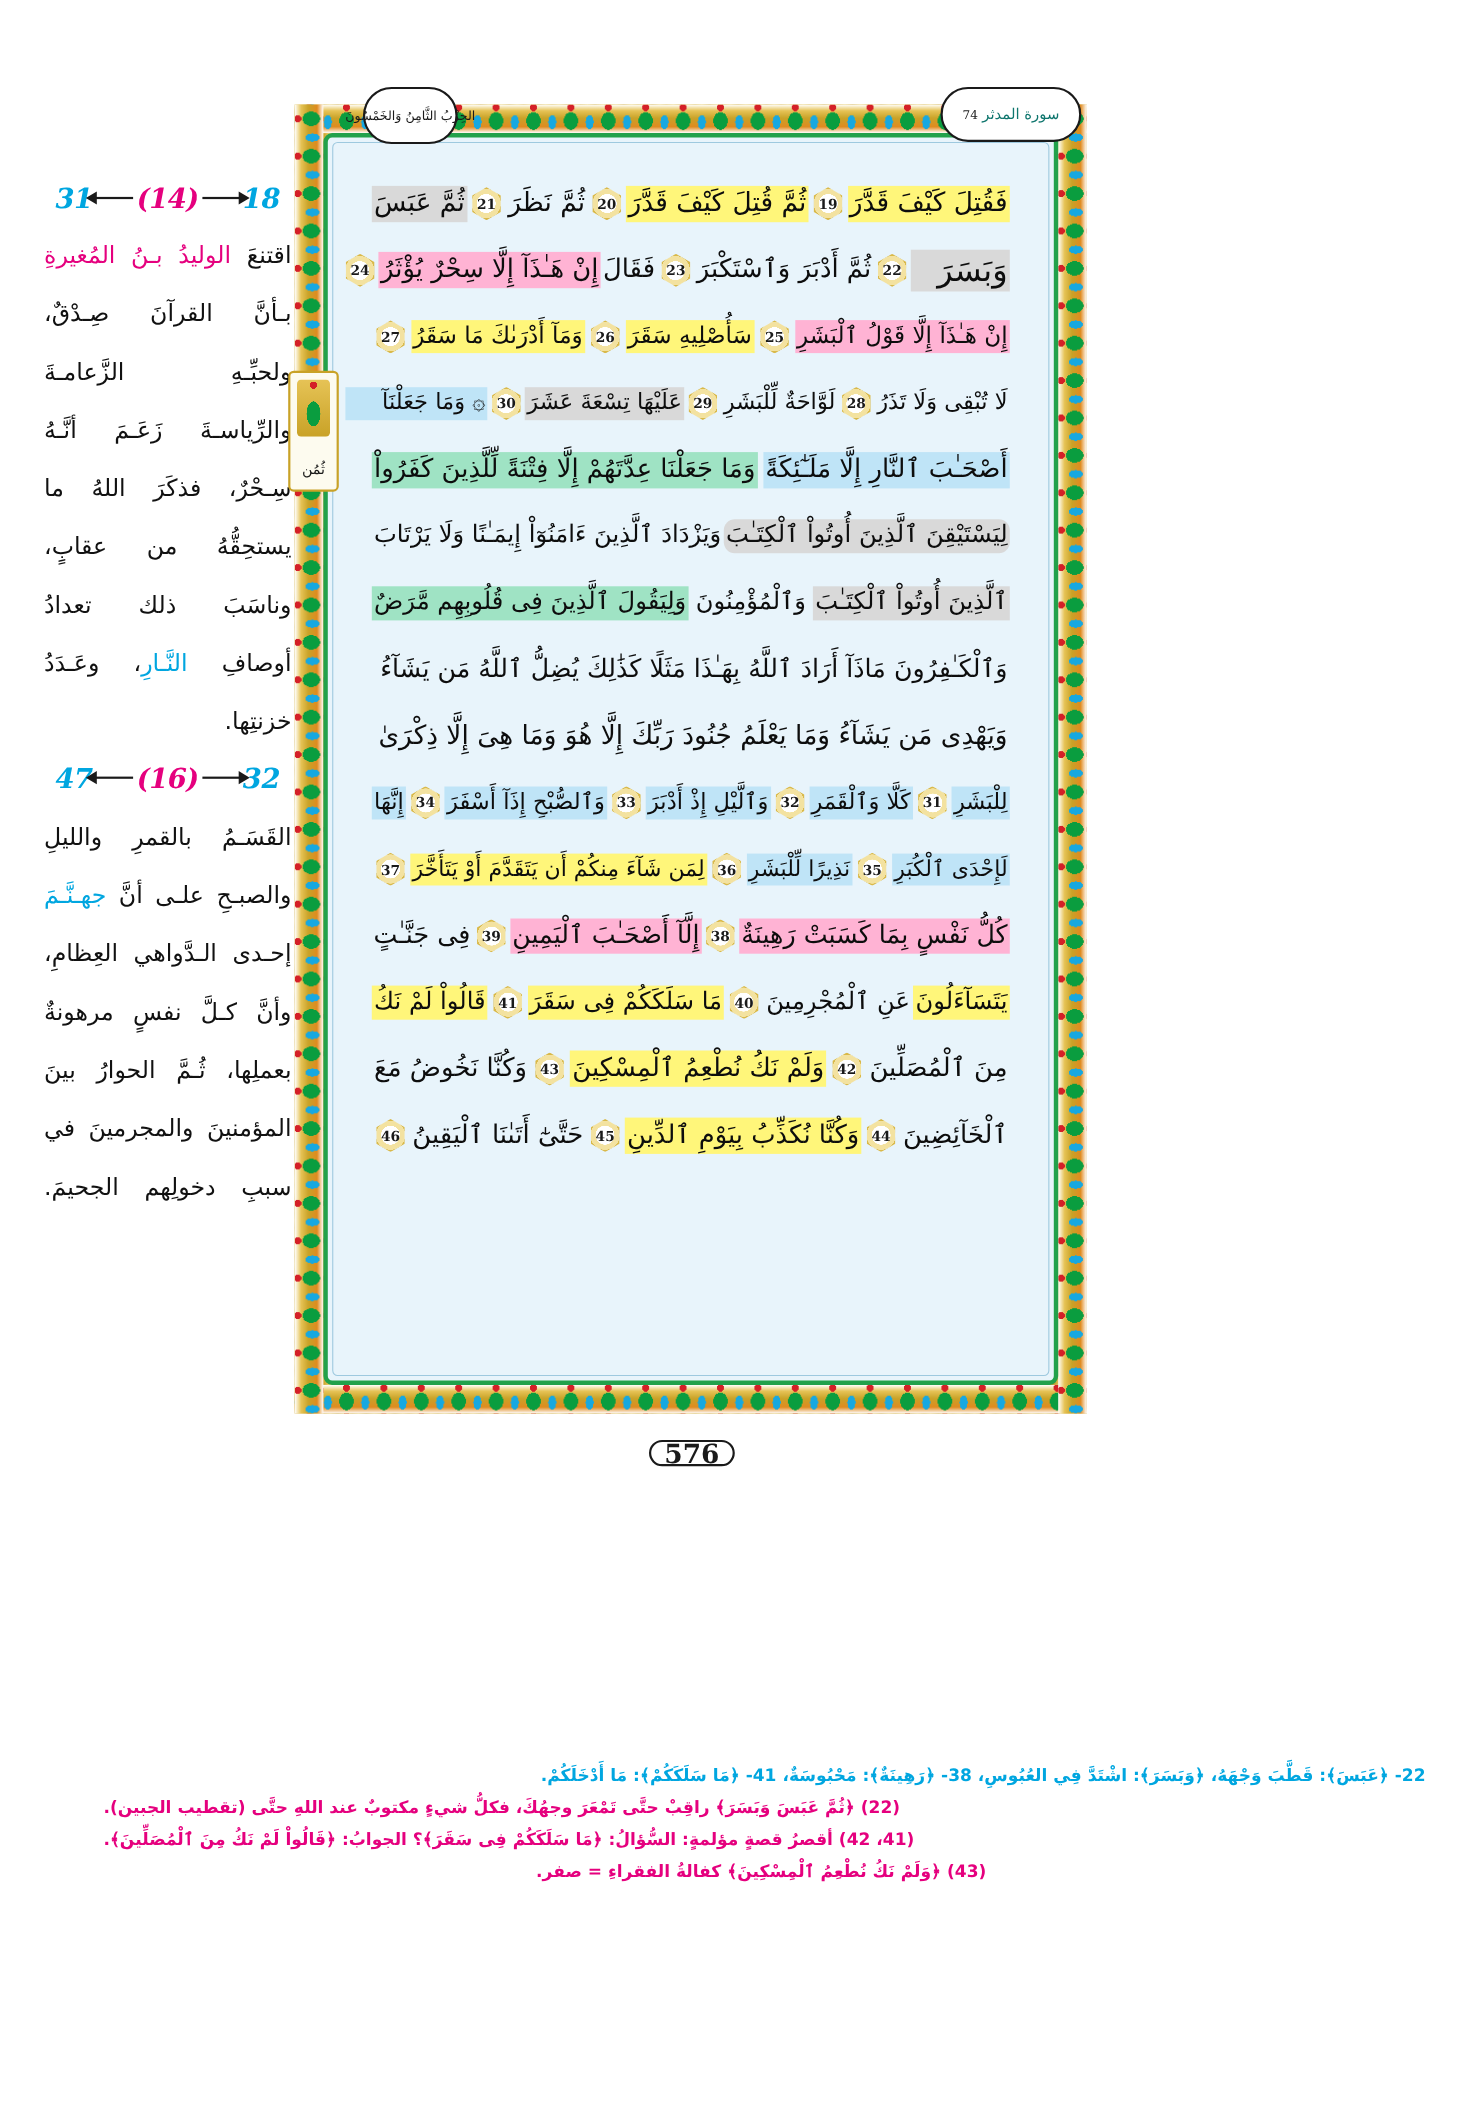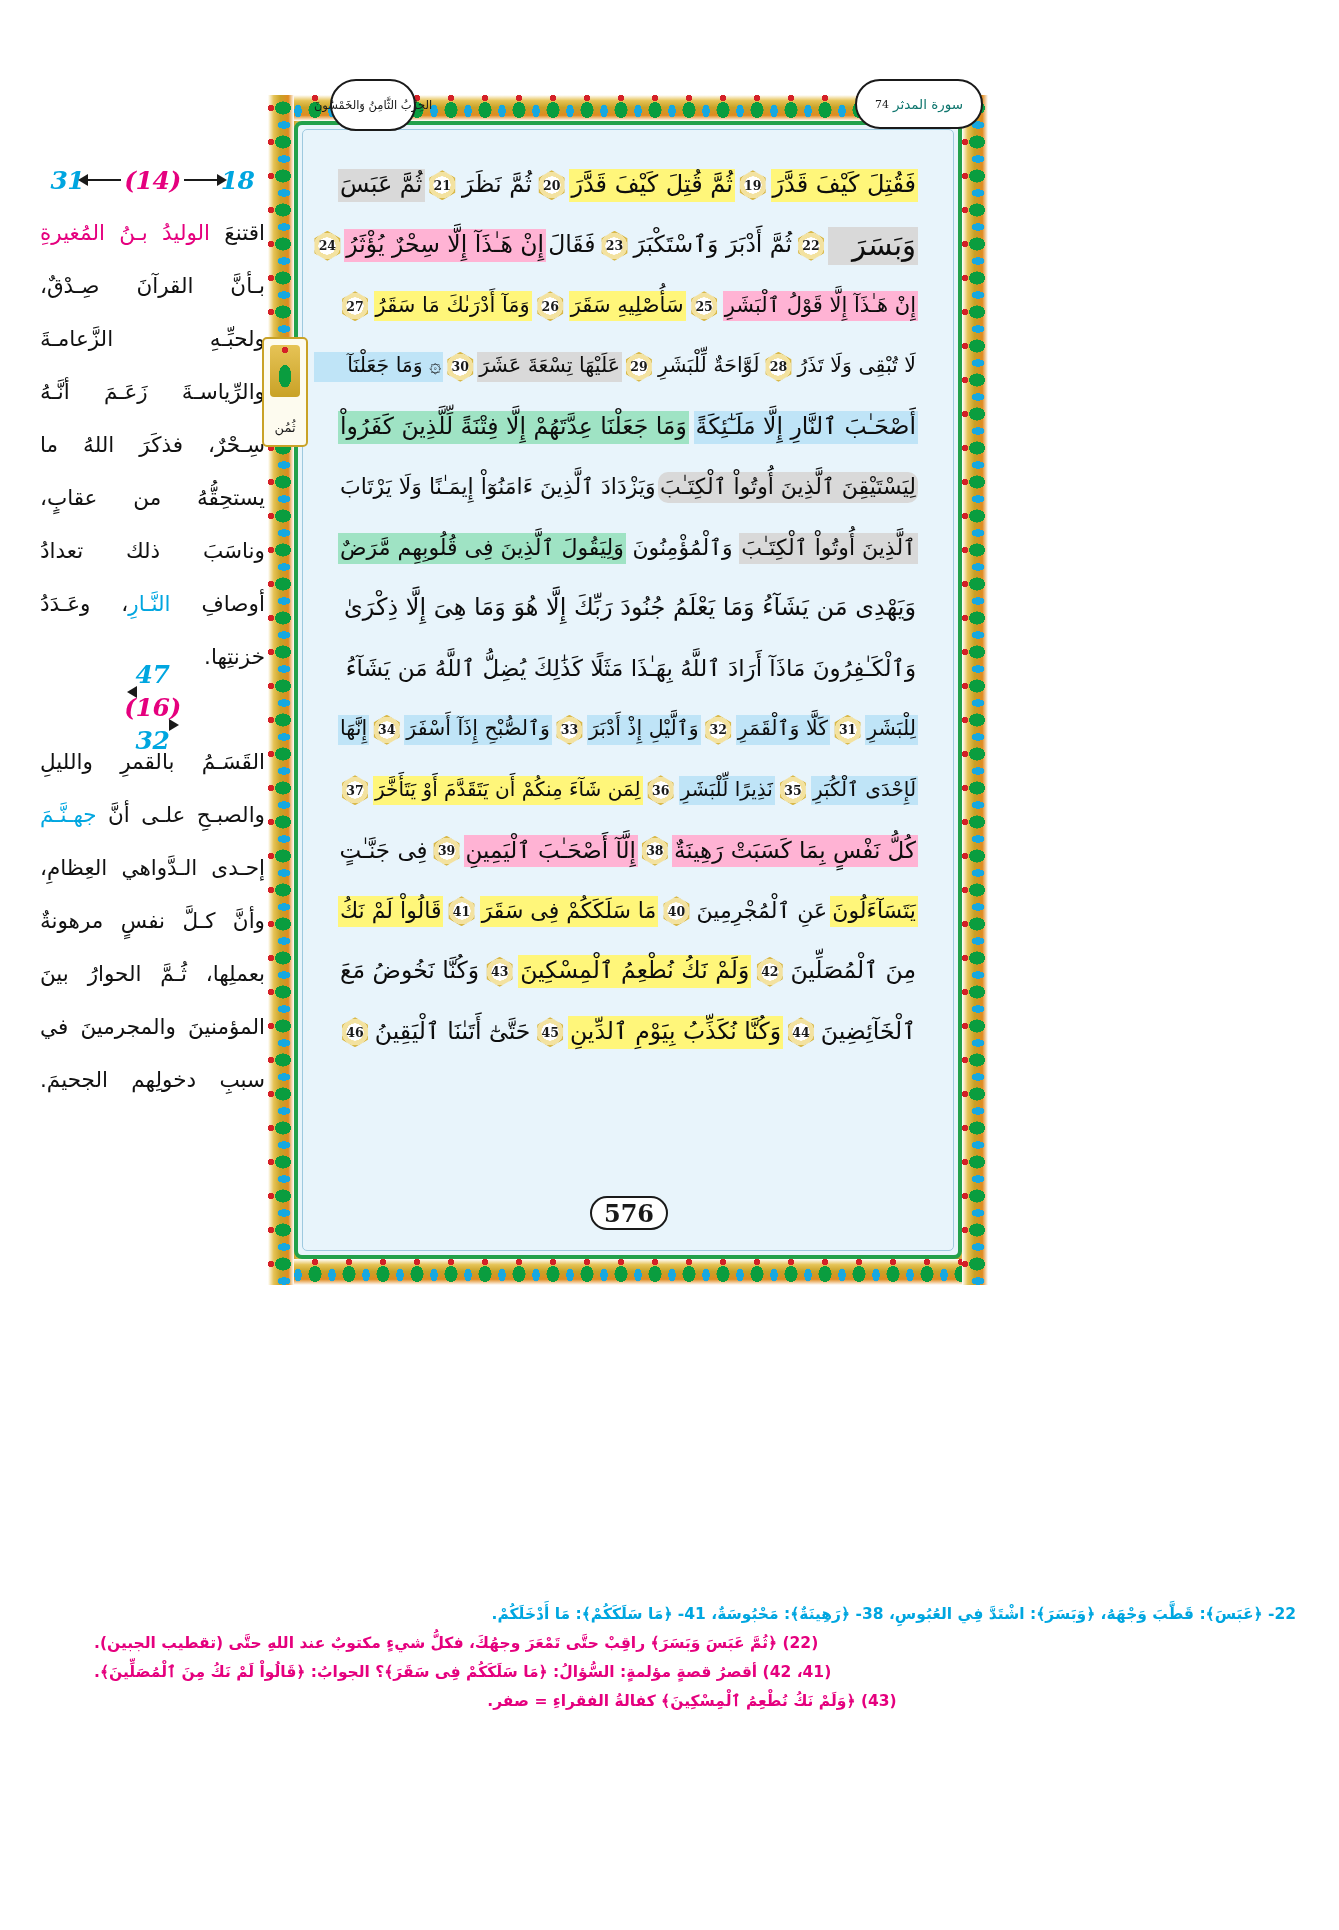--- a/index.html
+++ b/index.html
@@ -187,22 +187,22 @@
   }
   .surah-cartouche .snum {
     font-family: "DejaVu Serif", serif;
     font-size: 11px;
     color: #1a1a1a;
   }
 
   
   .pagenum-cartouche {
     position: absolute;
-    left: 590px; top: 1196px;
-    width: 78px; height: 34px;
+    left: 590px; top: 1309px;
+    width: 78px; height: 24px;
     background: #ffffff;
     border: 2.5px solid #1a1a1a;
     border-radius: 21px;
     display: flex;
     align-items: center;
     justify-content: center;
     z-index: 5;
   }
   .pagenum-cartouche span {
     font-family: "DejaVu Serif", "Liberation Serif", serif;
@@ -326,21 +326,21 @@
     <div class="nav-row">
       <span class="nav-left-num">31</span>
       <span class="arrow left"></span>
       <span class="nav-center">(14)</span>
       <span class="arrow right"></span>
       <span class="nav-right-num">18</span>
     </div>
 
     <div class="commentary block1" id="cblock1"><span>اقتنعَ </span><span class="hl-pink">الوليدُ بـنُ المُغيرةِ</span><span> بـأنَّ القرآنَ صِـدْقٌ، ولحبِّـهِ الزَّعامـةَ والرِّياسـةَ زَعَـمَ أنَّـهُ سِـحْرٌ، فذكَرَ اللهُ ما يستحِقُّهُ من عقابٍ، وناسَبَ ذلك تعدادُ أوصافِ </span><span class="hl-cyan">النَّـارِ</span><span>، وعَـدَدُ خزنتِها.</span></div>
 
-    <div class="nav-row" style="margin-top:4px;flex-direction:column;">
+    <div class="nav-row" style="margin-top:4px;">
       <span class="nav-left-num">47</span>
       <span class="arrow left"></span>
       <span class="nav-center">(16)</span>
       <span class="arrow right"></span>
       <span class="nav-right-num">32</span>
     </div>
 
     <div class="commentary block2" id="cblock2"><span>القَسَـمُ بالقمرِ والليلِ والصبـحِ علـى أنَّ </span><span class="hl-cyan">جهـنَّـمَ</span><span> إحـدى الـدَّواهي العِظامِ، وأنَّ كـلَّ نفسٍ مرهونةٌ بعملِها، ثُـمَّ الحوارُ بينَ المؤمنينَ والمجرمينَ في سببِ دخولِهم الجحيمَ.</span></div>
   </div>
 
@@ -395,24 +395,24 @@
           <div class="aya-line">
             <span class="seg bg-gray" style="font-size: 22px; border-radius: 10px;">لِيَسْتَيْقِنَ ٱلَّذِينَ أُوتُواْ ٱلْكِتَـٰبَ</span>
             <span class="seg bg-none" style="font-size: 22px;">وَيَزْدَادَ ٱلَّذِينَ ءَامَنُوٓاْ إِيمَـٰنًا وَلَا يَرْتَابَ</span>
           </div>
           <div class="aya-line">
             <span class="seg bg-gray" style="font-size: 22px;">ٱلَّذِينَ أُوتُواْ ٱلْكِتَـٰبَ</span>
             <span class="seg bg-none" style="font-size: 22px;">وَٱلْمُؤْمِنُونَ</span>
             <span class="seg bg-green" style="font-size: 22px;">وَلِيَقُولَ ٱلَّذِينَ فِى قُلُوبِهِم مَّرَضٌ</span>
           </div>
           <div class="aya-line">
+            <span class="seg bg-none" style="font-size: 23px;">وَٱلْكَـٰفِرُونَ مَاذَآ أَرَادَ ٱللَّهُ بِهَـٰذَا مَثَلًا كَذَٰلِكَ يُضِلُّ ٱللَّهُ مَن يَشَآءُ</span>
+          </div>
+          <div class="aya-line">
             <span class="seg bg-none" style="font-size: 24px;">وَيَهْدِى مَن يَشَآءُ وَمَا يَعْلَمُ جُنُودَ رَبِّكَ إِلَّا هُوَ وَمَا هِىَ إِلَّا ذِكْرَىٰ</span>
-          </div>
-          <div class="aya-line">
-            <span class="seg bg-none" style="font-size: 23px;">وَٱلْكَـٰفِرُونَ مَاذَآ أَرَادَ ٱللَّهُ بِهَـٰذَا مَثَلًا كَذَٰلِكَ يُضِلُّ ٱللَّهُ مَن يَشَآءُ</span>
           </div>
           <div class="aya-line">
             <span class="seg bg-blue" style="font-size: 20.5px;">لِلْبَشَرِ</span>
             <span class="ayanum">31</span>
             <span class="seg bg-blue" style="font-size: 20.5px;">كَلَّا وَٱلْقَمَرِ</span>
             <span class="ayanum">32</span>
             <span class="seg bg-blue" style="font-size: 20.5px;">وَٱلَّيْلِ إِذْ أَدْبَرَ</span>
             <span class="ayanum">33</span>
             <span class="seg bg-blue" style="font-size: 20.5px;">وَٱلصُّبْحِ إِذَآ أَسْفَرَ</span>
             <span class="ayanum">34</span>

